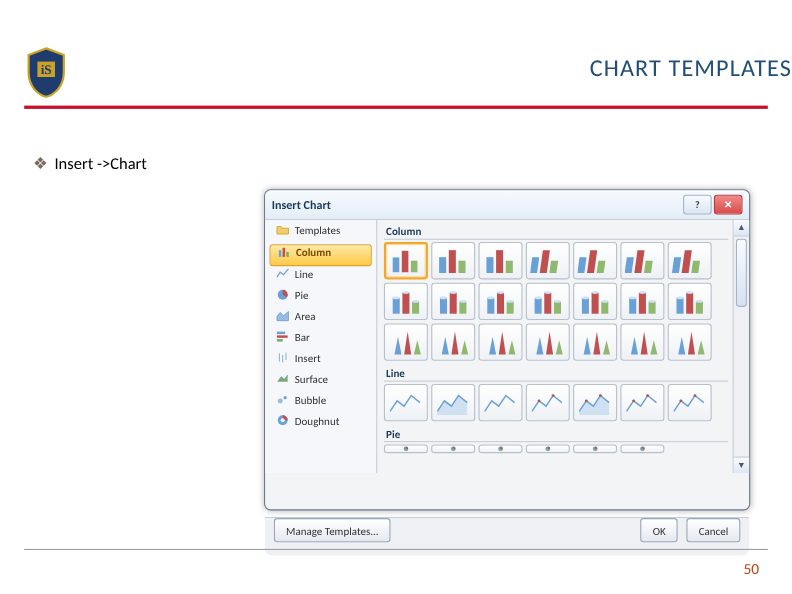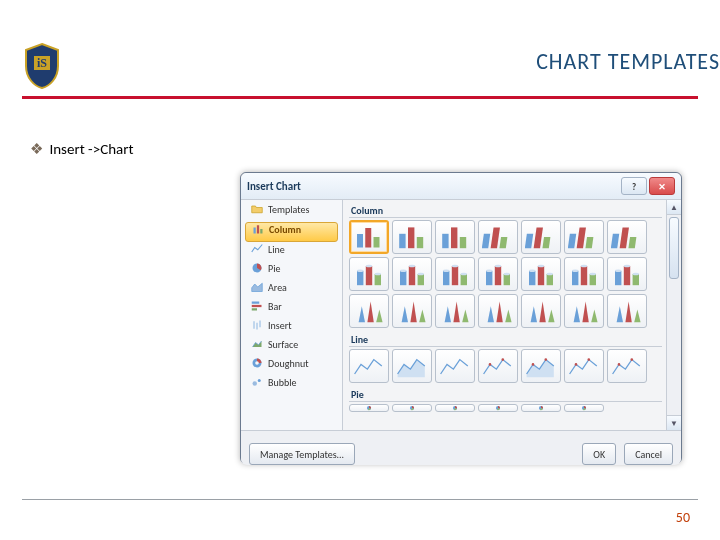--- a/index.html
+++ b/index.html
@@ -215,24 +215,25 @@
     box-shadow: 0 0 0 1px #ffdca2 inset;
   }
   .thumb svg { width: 100%; height: 100%; }
 
   
   .dlg-footer {
     height: 34px;
     border-top: 1px solid #c7cdd6;
     background: #eef0f4;
     display: flex;
-    align-items: flex-end;
+    align-items: flex-start;
     padding: 0 8px;
     gap: 8px;
     border-radius: 0 0 6px 6px;
+    margin-top: 40px;
   }
   .dlg-btn {
     height: 20px;
     padding: 0 10px;
     font-size: 10px;
     border: 1px solid #9aa7b8;
     border-radius: 3px;
     background: linear-gradient(#ffffff,#e4e9f0);
     cursor: pointer;
     display:inline-flex; align-items:center;
@@ -324,32 +325,32 @@
           </div>
           <div class="sb-item">
             <span class="sb-icon"><svg viewBox="0 0 16 16">
                 <path d="M2 12 L6 6 L10 9 L14 4 L14 12 z" fill="#7da86b"></path>
                 <path d="M2 12 L6 6 L10 9 L14 4" fill="none" stroke="#6aa0d8"></path>
               </svg></span>
             <span>Surface</span>
           </div>
           <div class="sb-item">
             <span class="sb-icon"><svg viewBox="0 0 16 16">
+                <circle cx="5" cy="10" r="3" fill="#9abbe0"></circle>
+                <circle cx="11" cy="6" r="2" fill="#6aa0d8"></circle>
+              </svg></span>
+            <span>Bubble</span>
+          </div>
+          <div class="sb-item">
+            <span class="sb-icon"><svg viewBox="0 0 16 16">
                 <circle cx="8" cy="8" r="6" fill="#6aa0d8"></circle>
                 <path d="M8 8 L8 2 A6 6 0 0 1 14 8 z" fill="#c05050"></path>
                 <circle cx="8" cy="8" r="2.4" fill="#f5f7fa"></circle>
               </svg></span>
             <span>Doughnut</span>
-          </div>
-          <div class="sb-item">
-            <span class="sb-icon"><svg viewBox="0 0 16 16">
-                <circle cx="5" cy="10" r="3" fill="#9abbe0"></circle>
-                <circle cx="11" cy="6" r="2" fill="#6aa0d8"></circle>
-              </svg></span>
-            <span>Bubble</span>
           </div>
         </div>
 
       <div class="gallery-wrap">
         <div class="gallery" id="gallery">
             <div class="group-header">Column</div>
             <div class="thumb-row">
               <div class="thumb sel">
                 <svg viewBox="0 0 40 32">
                   <rect x="4" y="12" width="8" height="18" fill="#6aa0d8"></rect>

